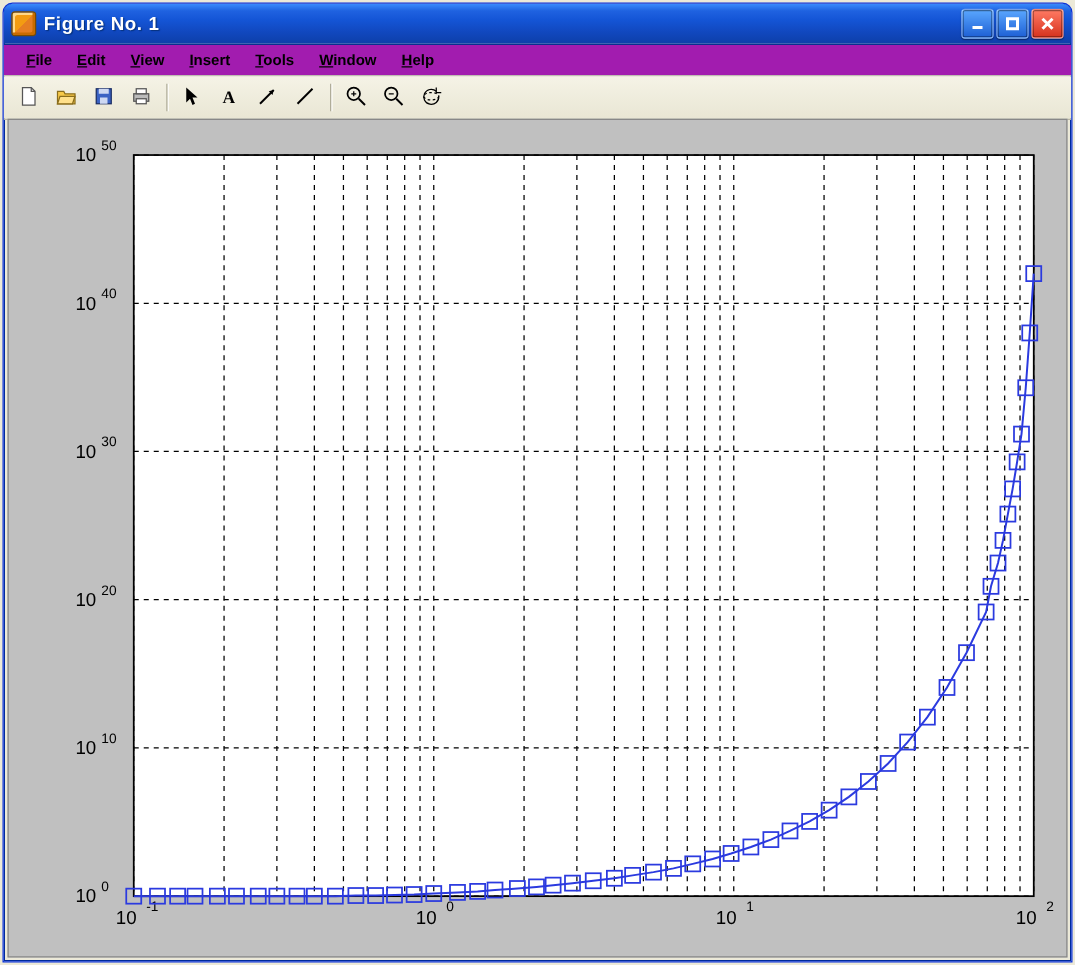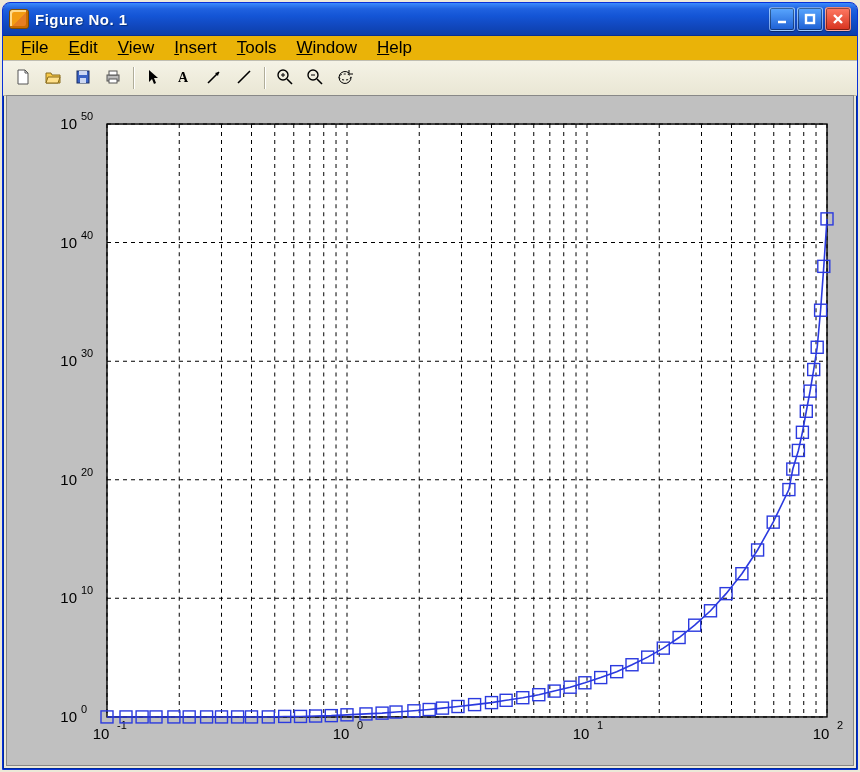--- a/index.html
+++ b/index.html
@@ -71,27 +71,28 @@
     background: linear-gradient(to bottom,#ff7a63,#d6321e);
   }
   .winbtn svg { width: 14px; height: 14px; }
   .winbtn path, .winbtn rect, .winbtn line {
     stroke: #fff; stroke-width: 2.4; fill: none;
   }
 
   
   .menubar {
     height: 24px;
-    background: #eab308;
+    background: #a21caf;
     border-bottom: 1px solid #c0beb2;
     display: flex;
     align-items: center;
     padding: 0 8px;
-    font-size: 17px;
+    font-size: 12px;
     color: #000;
+    font-weight: bold;
   }
   .menuitem {
     padding: 2px 10px;
   }
   .menuitem .u { text-decoration: underline; }
 
   
   .toolbar {
     height: 34px;
     background: linear-gradient(to bottom,#f5f3e6,#e9e6d4);

